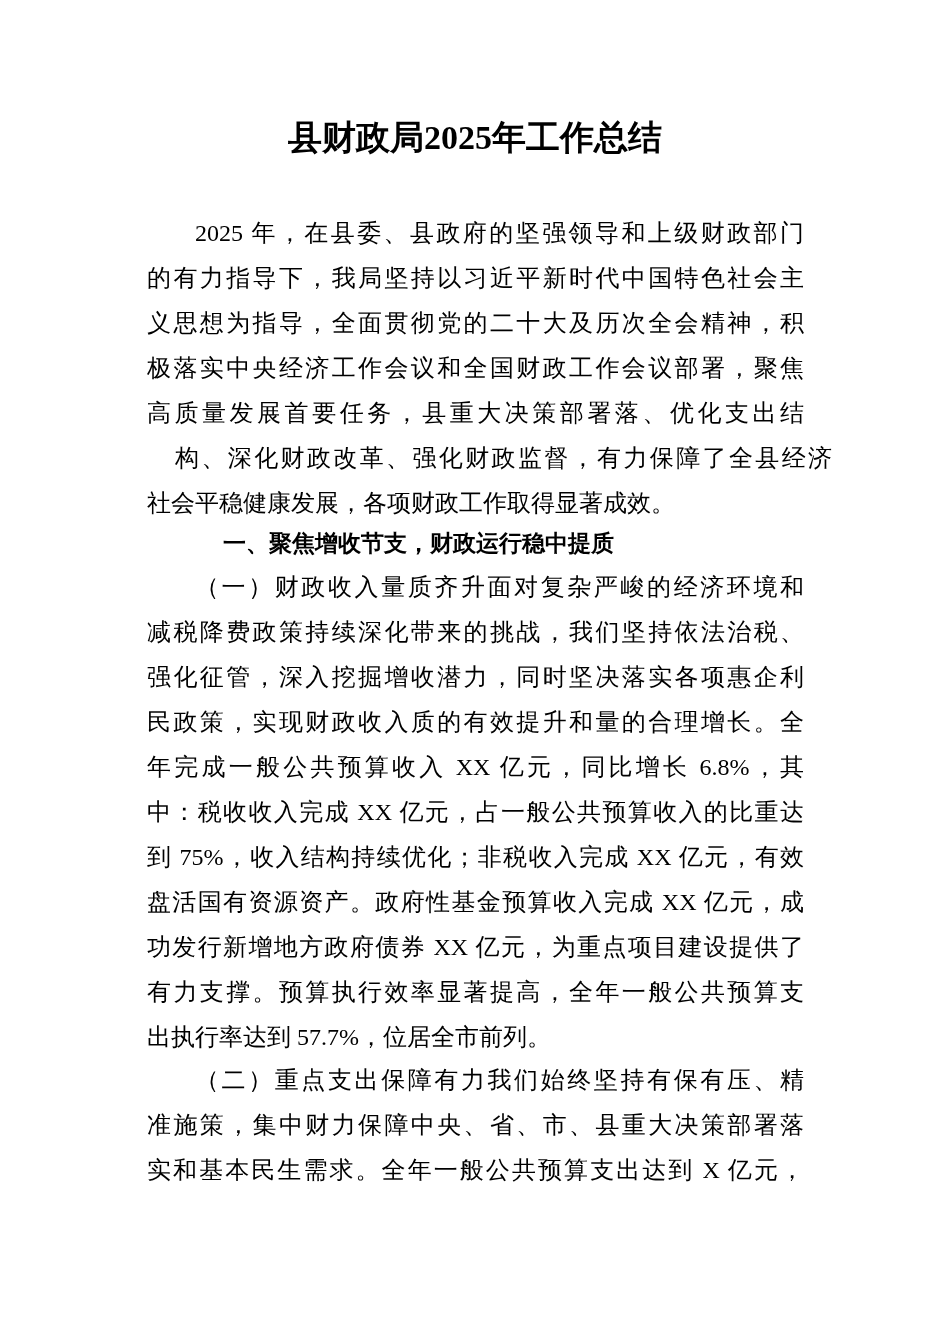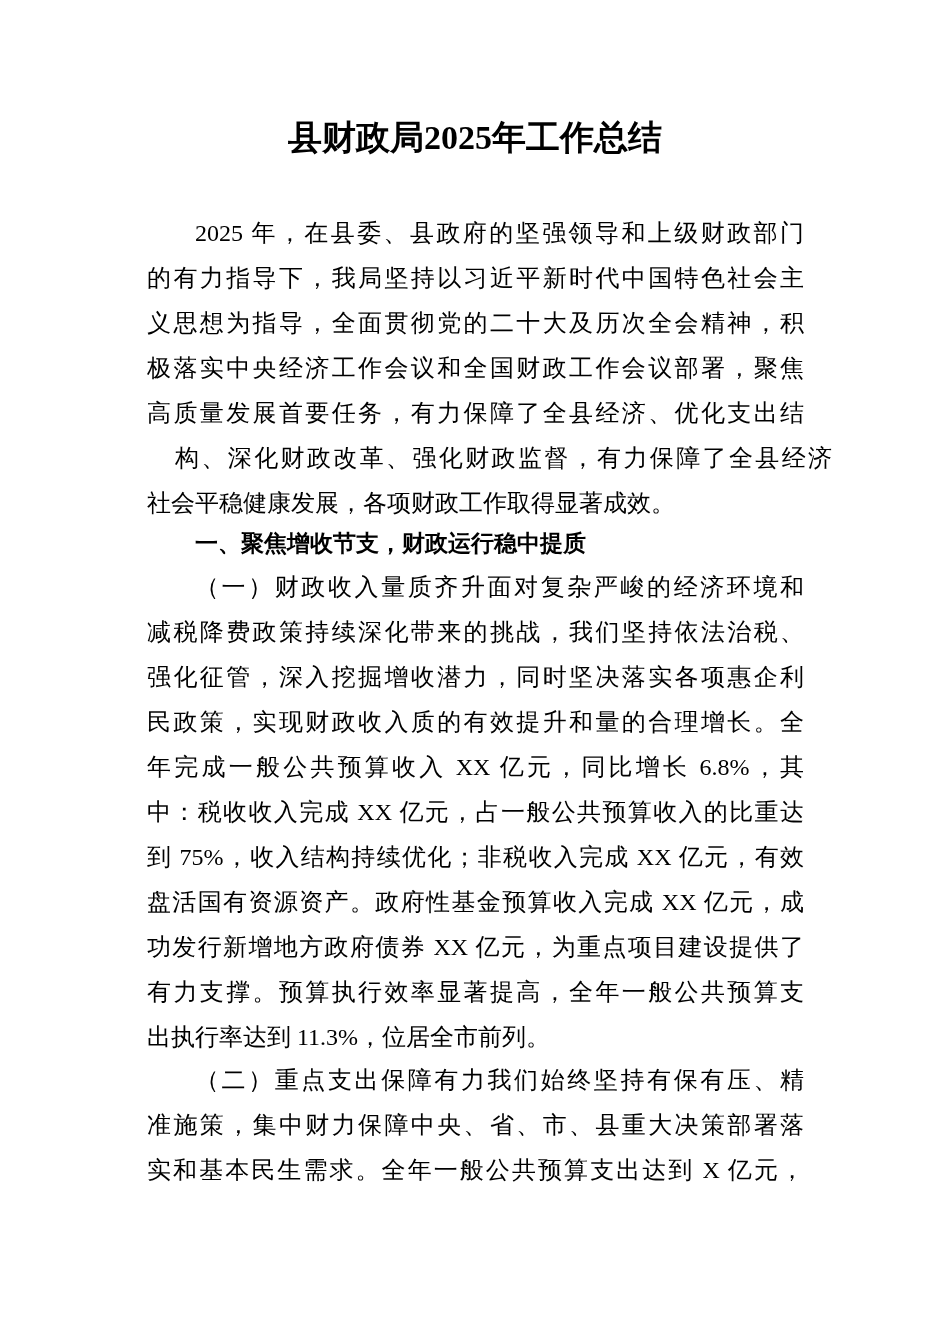--- a/index.html
+++ b/index.html
@@ -70,39 +70,39 @@
 
 <div class="page">
 
   <div class="title">县财政局2025年工作总结</div>
 
   <div>
     <div class="line indent" style="top:211px;">2025 年，在县委、县政府的坚强领导和上级财政部门</div>
     <div class="line" style="top:256px;">的有力指导下，我局坚持以习近平新时代中国特色社会主</div>
     <div class="line" style="top:301px;">义思想为指导，全面贯彻党的二十大及历次全会精神，积</div>
     <div class="line" style="top:346px;">极落实中央经济工作会议和全国财政工作会议部署，聚焦</div>
-    <div class="line" style="top:391px;">高质量发展首要任务，有力保障了全县经济、优化支出结</div>
+    <div class="line" style="top:391px;">高质量发展首要任务，县重大决策部署落、优化支出结</div>
     <div class="line" style="top:436px;margin-left:28px;">构、深化财政改革、强化财政监督，有力保障了全县经济</div>
     <div class="line last" style="top:481px;font-family:Liberation Serif, serif;">社会平稳健康发展，各项财政工作取得显著成效。</div>
   </div>
 
-  <div class="heading" style="top:521px;">一、聚焦增收节支，财政运行稳中提质</div>
+  <div class="heading" style="top:521px;margin-left:28px;">一、聚焦增收节支，财政运行稳中提质</div>
 
   <div>
     <div class="line indent" style="top:565px;">（一）财政收入量质齐升面对复杂严峻的经济环境和</div>
     <div class="line" style="top:610px;">减税降费政策持续深化带来的挑战，我们坚持依法治税、</div>
     <div class="line" style="top:655px;">强化征管，深入挖掘增收潜力，同时坚决落实各项惠企利</div>
     <div class="line" style="top:700px;">民政策，实现财政收入质的有效提升和量的合理增长。全</div>
     <div class="line" style="top:745px;">年完成一般公共预算收入 XX 亿元，同比增长 6.8%，其</div>
     <div class="line" style="top:790px;">中：税收收入完成 XX 亿元，占一般公共预算收入的比重达</div>
     <div class="line" style="top:835px;">到 75%，收入结构持续优化；非税收入完成 XX 亿元，有效</div>
     <div class="line" style="top:880px;">盘活国有资源资产。政府性基金预算收入完成 XX 亿元，成</div>
     <div class="line" style="top:925px;">功发行新增地方政府债券 XX 亿元，为重点项目建设提供了</div>
     <div class="line" style="top:970px;">有力支撑。预算执行效率显著提高，全年一般公共预算支</div>
-    <div class="line last" style="top:1015px;">出执行率达到 11.3%，位居全市前列。</div>
+    <div class="line last" style="top:1015px;">出执行率达到 57.7%，位居全市前列。</div>
   </div>
 
   <div>
     <div class="line indent" style="top:1058px;">（二）重点支出保障有力我们始终坚持有保有压、精</div>
     <div class="line" style="top:1103px;">准施策，集中财力保障中央、省、市、县重大决策部署落</div>
     <div class="line" style="top:1148px;">实和基本民生需求。全年一般公共预算支出达到 X 亿元，</div>
   </div>
 
 </div>
 

